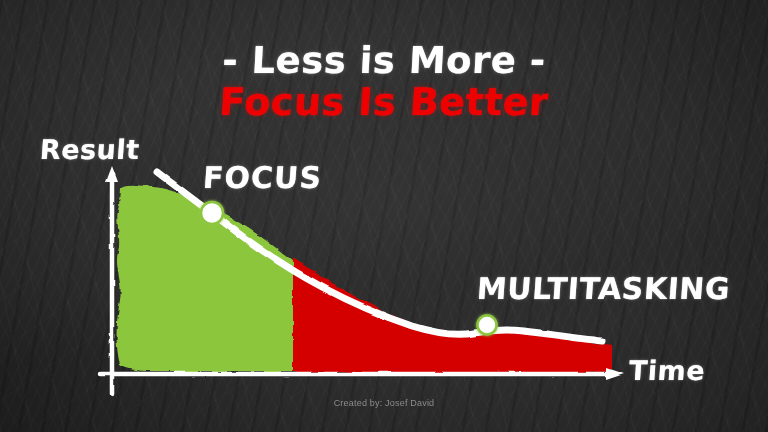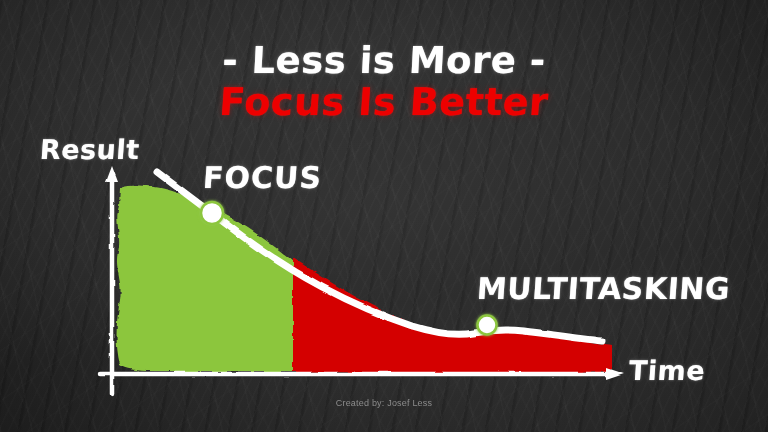--- a/index.html
+++ b/index.html
@@ -188,15 +188,15 @@
       <circle cx="487" cy="325" r="9.5" fill="#ffffff" stroke="#8cc63e" stroke-width="2.5"></circle>
     </g>
   </svg>
 
   <span class="chalk axis-label" id="label-result">Result</span>
   <span class="chalk axis-label" id="label-time">Time</span>
 
   <span class="chalk series-label" id="label-focus">FOCUS</span>
   <span class="chalk series-label" id="label-multitasking">MULTITASKING</span>
 
-  <div id="credit">Created by: Josef Less</div>
+  <div id="credit">Created by: Josef David</div>
 
 </div>
 
 </body></html>

